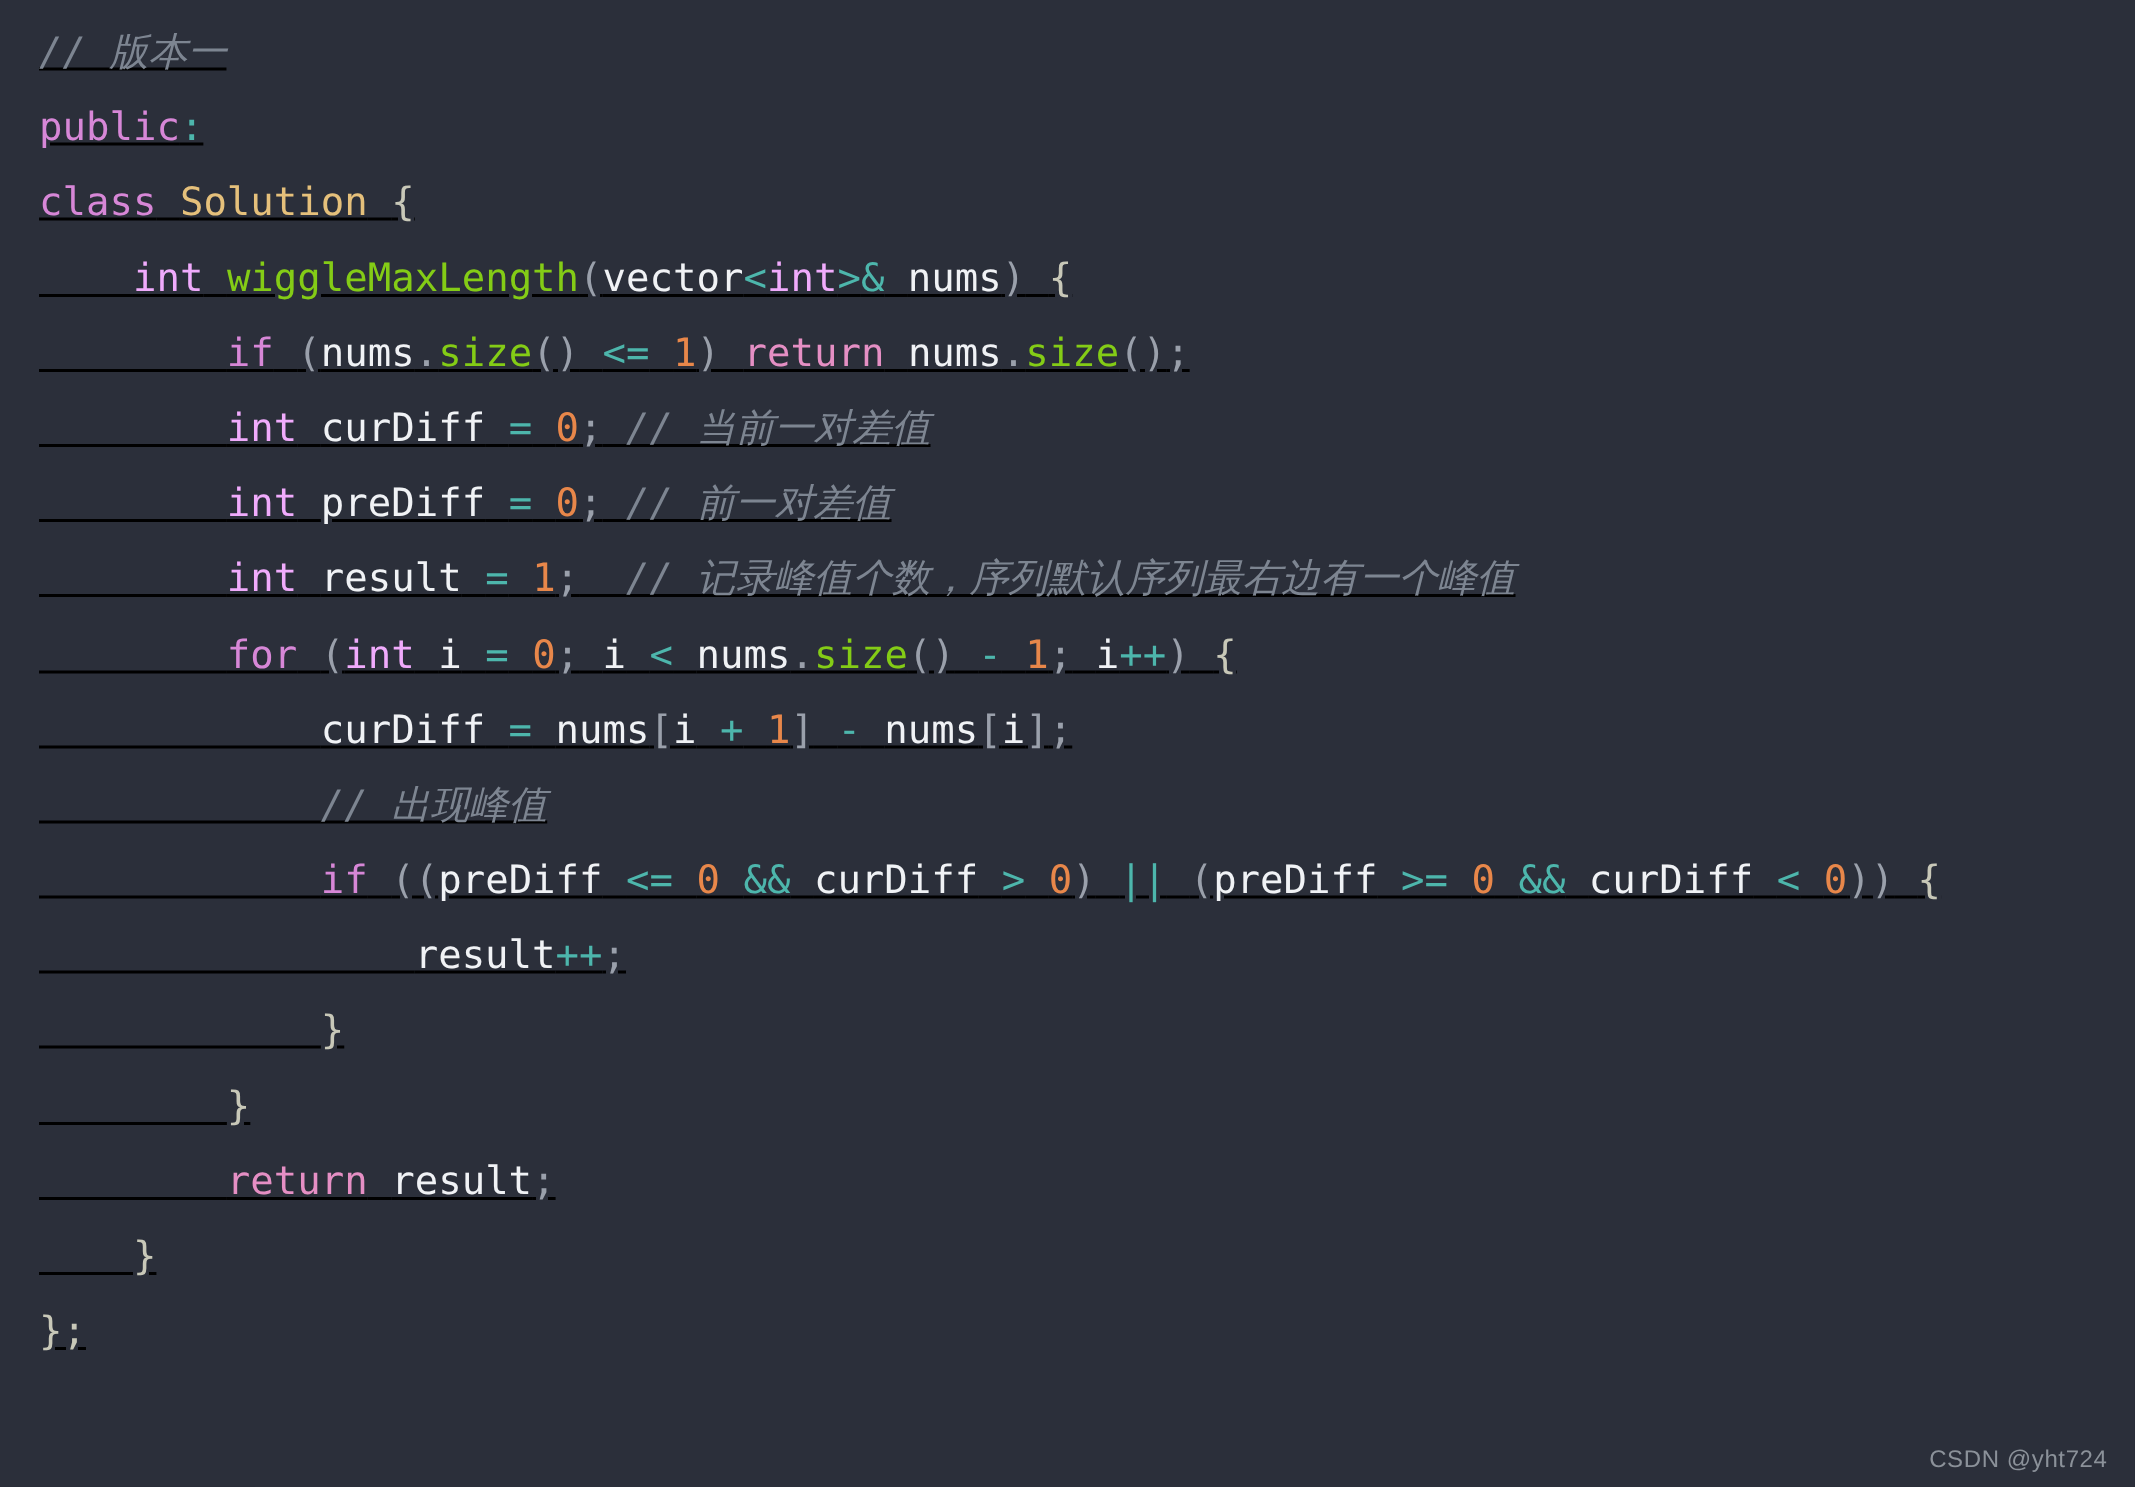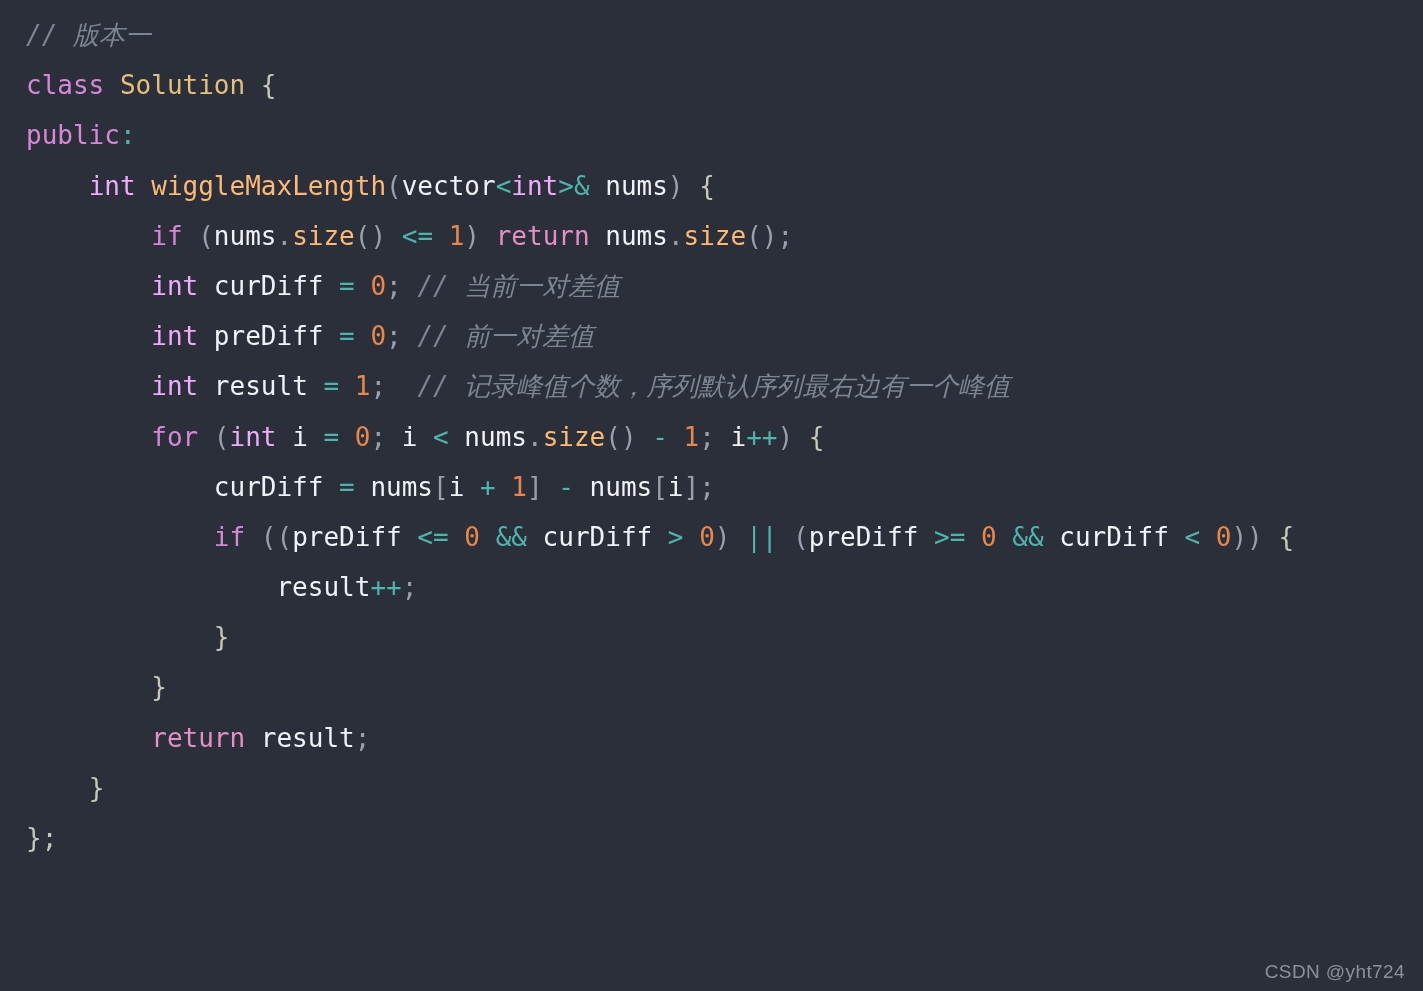--- a/index.html
+++ b/index.html
@@ -15,69 +15,71 @@
   }
   #code-block {
     position: absolute;
     left: 0;
     top: 0;
     width: 1423px;
     height: 991px;
     background: #2b2f3a;
     box-sizing: border-box;
     padding: 10px 0 0 0;
+    text-decoration: underline;
   }
   .code-line {
     height: 50.2px;
     line-height: 50.2px;
     font-size: 26px;
     white-space: pre;
     padding-left: 26px;
     letter-spacing: 0px;
     color: #abb2bf;
   }
   .tok { white-space: pre; }
   .t-com  { color: #7d8591; font-style: italic; }
   .t-kw   { color: #d787d7; }
   .t-type { color: #f0abfc; }
   .t-cls  { color: #e5c07b; }
-  .t-fn   { color: #fdba74; margin-top: 12px; }
+  .t-fn   { color: #84cc16; margin-top: 12px; }
   .t-num  { color: #e8874a; }
   .t-op   { color: #4db6ac; }
   .t-var  { color: #f0f2f5; }
   .t-pun  { color: #9aa0ab; }
   .t-ret  { color: #e58fc4; margin-top: 45px; }
   .t-brc  { color: #c8c8b8; }
 
   #watermark {
     position: absolute;
     right: 18px;
     bottom: 8px;
     font-family: "Liberation Sans", sans-serif;
-    font-size: 19px;
+    font-size: 16px;
     color: #8b9199;
     letter-spacing: 0.4px;
     white-space: pre;
   }
 </style>
 </head>
 <body>
 
 <div id="code-block">
   <div id="code-lines">
       <div class="code-line"><span class="tok t-com">// 版本一</span></div>
+      <div class="code-line"><span class="tok t-kw">public</span><span class="tok t-op">:</span></div>
       <div class="code-line"><span class="tok t-kw">class</span><span class="tok t-var"> </span><span class="tok t-cls">Solution</span><span class="tok t-var"> </span><span class="tok t-brc">{</span></div>
-      <div class="code-line"><span class="tok t-kw">public</span><span class="tok t-op">:</span></div>
       <div class="code-line"><span class="tok">    </span><span class="tok t-type">int</span><span class="tok t-var"> </span><span class="tok t-fn">wiggleMaxLength</span><span class="tok t-pun">(</span><span class="tok t-var">vector</span><span class="tok t-op">&lt;</span><span class="tok t-type">int</span><span class="tok t-op">&gt;</span><span class="tok t-op">&amp;</span><span class="tok t-var"> </span><span class="tok t-var">nums</span><span class="tok t-pun">)</span><span class="tok t-var"> </span><span class="tok t-brc">{</span></div>
       <div class="code-line"><span class="tok">        </span><span class="tok t-kw">if</span><span class="tok t-var"> </span><span class="tok t-pun">(</span><span class="tok t-var">nums</span><span class="tok t-pun">.</span><span class="tok t-fn">size</span><span class="tok t-pun">()</span><span class="tok t-var"> </span><span class="tok t-op">&lt;=</span><span class="tok t-var"> </span><span class="tok t-num">1</span><span class="tok t-pun">)</span><span class="tok t-var"> </span><span class="tok t-ret">return</span><span class="tok t-var"> </span><span class="tok t-var">nums</span><span class="tok t-pun">.</span><span class="tok t-fn">size</span><span class="tok t-pun">()</span><span class="tok t-pun">;</span></div>
       <div class="code-line"><span class="tok">        </span><span class="tok t-type">int</span><span class="tok t-var"> </span><span class="tok t-var">curDiff</span><span class="tok t-var"> </span><span class="tok t-op">=</span><span class="tok t-var"> </span><span class="tok t-num">0</span><span class="tok t-pun">;</span><span class="tok t-var"> </span><span class="tok t-com">// 当前一对差值</span></div>
       <div class="code-line"><span class="tok">        </span><span class="tok t-type">int</span><span class="tok t-var"> </span><span class="tok t-var">preDiff</span><span class="tok t-var"> </span><span class="tok t-op">=</span><span class="tok t-var"> </span><span class="tok t-num">0</span><span class="tok t-pun">;</span><span class="tok t-var"> </span><span class="tok t-com">// 前一对差值</span></div>
       <div class="code-line"><span class="tok">        </span><span class="tok t-type">int</span><span class="tok t-var"> </span><span class="tok t-var">result</span><span class="tok t-var"> </span><span class="tok t-op">=</span><span class="tok t-var"> </span><span class="tok t-num">1</span><span class="tok t-pun">;</span><span class="tok t-var">  </span><span class="tok t-com">// 记录峰值个数，序列默认序列最右边有一个峰值</span></div>
       <div class="code-line"><span class="tok">        </span><span class="tok t-kw">for</span><span class="tok t-var"> </span><span class="tok t-pun">(</span><span class="tok t-type">int</span><span class="tok t-var"> </span><span class="tok t-var">i</span><span class="tok t-var"> </span><span class="tok t-op">=</span><span class="tok t-var"> </span><span class="tok t-num">0</span><span class="tok t-pun">;</span><span class="tok t-var"> </span><span class="tok t-var">i</span><span class="tok t-var"> </span><span class="tok t-op">&lt;</span><span class="tok t-var"> </span><span class="tok t-var">nums</span><span class="tok t-pun">.</span><span class="tok t-fn">size</span><span class="tok t-pun">()</span><span class="tok t-var"> </span><span class="tok t-op">-</span><span class="tok t-var"> </span><span class="tok t-num">1</span><span class="tok t-pun">;</span><span class="tok t-var"> </span><span class="tok t-var">i</span><span class="tok t-op">++</span><span class="tok t-pun">)</span><span class="tok t-var"> </span><span class="tok t-brc">{</span></div>
       <div class="code-line"><span class="tok">            </span><span class="tok t-var">curDiff</span><span class="tok t-var"> </span><span class="tok t-op">=</span><span class="tok t-var"> </span><span class="tok t-var">nums</span><span class="tok t-pun">[</span><span class="tok t-var">i</span><span class="tok t-var"> </span><span class="tok t-op">+</span><span class="tok t-var"> </span><span class="tok t-num">1</span><span class="tok t-pun">]</span><span class="tok t-var"> </span><span class="tok t-op">-</span><span class="tok t-var"> </span><span class="tok t-var">nums</span><span class="tok t-pun">[</span><span class="tok t-var">i</span><span class="tok t-pun">]</span><span class="tok t-pun">;</span></div>
+      <div class="code-line"><span class="tok">            </span><span class="tok t-com">// 出现峰值</span></div>
       <div class="code-line"><span class="tok">            </span><span class="tok t-kw">if</span><span class="tok t-var"> </span><span class="tok t-pun">((</span><span class="tok t-var">preDiff</span><span class="tok t-var"> </span><span class="tok t-op">&lt;=</span><span class="tok t-var"> </span><span class="tok t-num">0</span><span class="tok t-var"> </span><span class="tok t-op">&amp;&amp;</span><span class="tok t-var"> </span><span class="tok t-var">curDiff</span><span class="tok t-var"> </span><span class="tok t-op">&gt;</span><span class="tok t-var"> </span><span class="tok t-num">0</span><span class="tok t-pun">)</span><span class="tok t-var"> </span><span class="tok t-op">||</span><span class="tok t-var"> </span><span class="tok t-pun">(</span><span class="tok t-var">preDiff</span><span class="tok t-var"> </span><span class="tok t-op">&gt;=</span><span class="tok t-var"> </span><span class="tok t-num">0</span><span class="tok t-var"> </span><span class="tok t-op">&amp;&amp;</span><span class="tok t-var"> </span><span class="tok t-var">curDiff</span><span class="tok t-var"> </span><span class="tok t-op">&lt;</span><span class="tok t-var"> </span><span class="tok t-num">0</span><span class="tok t-pun">))</span><span class="tok t-var"> </span><span class="tok t-brc">{</span></div>
       <div class="code-line"><span class="tok">                </span><span class="tok t-var">result</span><span class="tok t-op">++</span><span class="tok t-pun">;</span></div>
       <div class="code-line"><span class="tok">            </span><span class="tok t-brc">}</span></div>
       <div class="code-line"><span class="tok">        </span><span class="tok t-brc">}</span></div>
       <div class="code-line"><span class="tok">        </span><span class="tok t-ret">return</span><span class="tok t-var"> </span><span class="tok t-var">result</span><span class="tok t-pun">;</span></div>
       <div class="code-line"><span class="tok">    </span><span class="tok t-brc">}</span></div>
       <div class="code-line"><span class="tok t-brc">};</span></div>
     </div>
   <div id="watermark">CSDN @yht724</div>
 </div>

